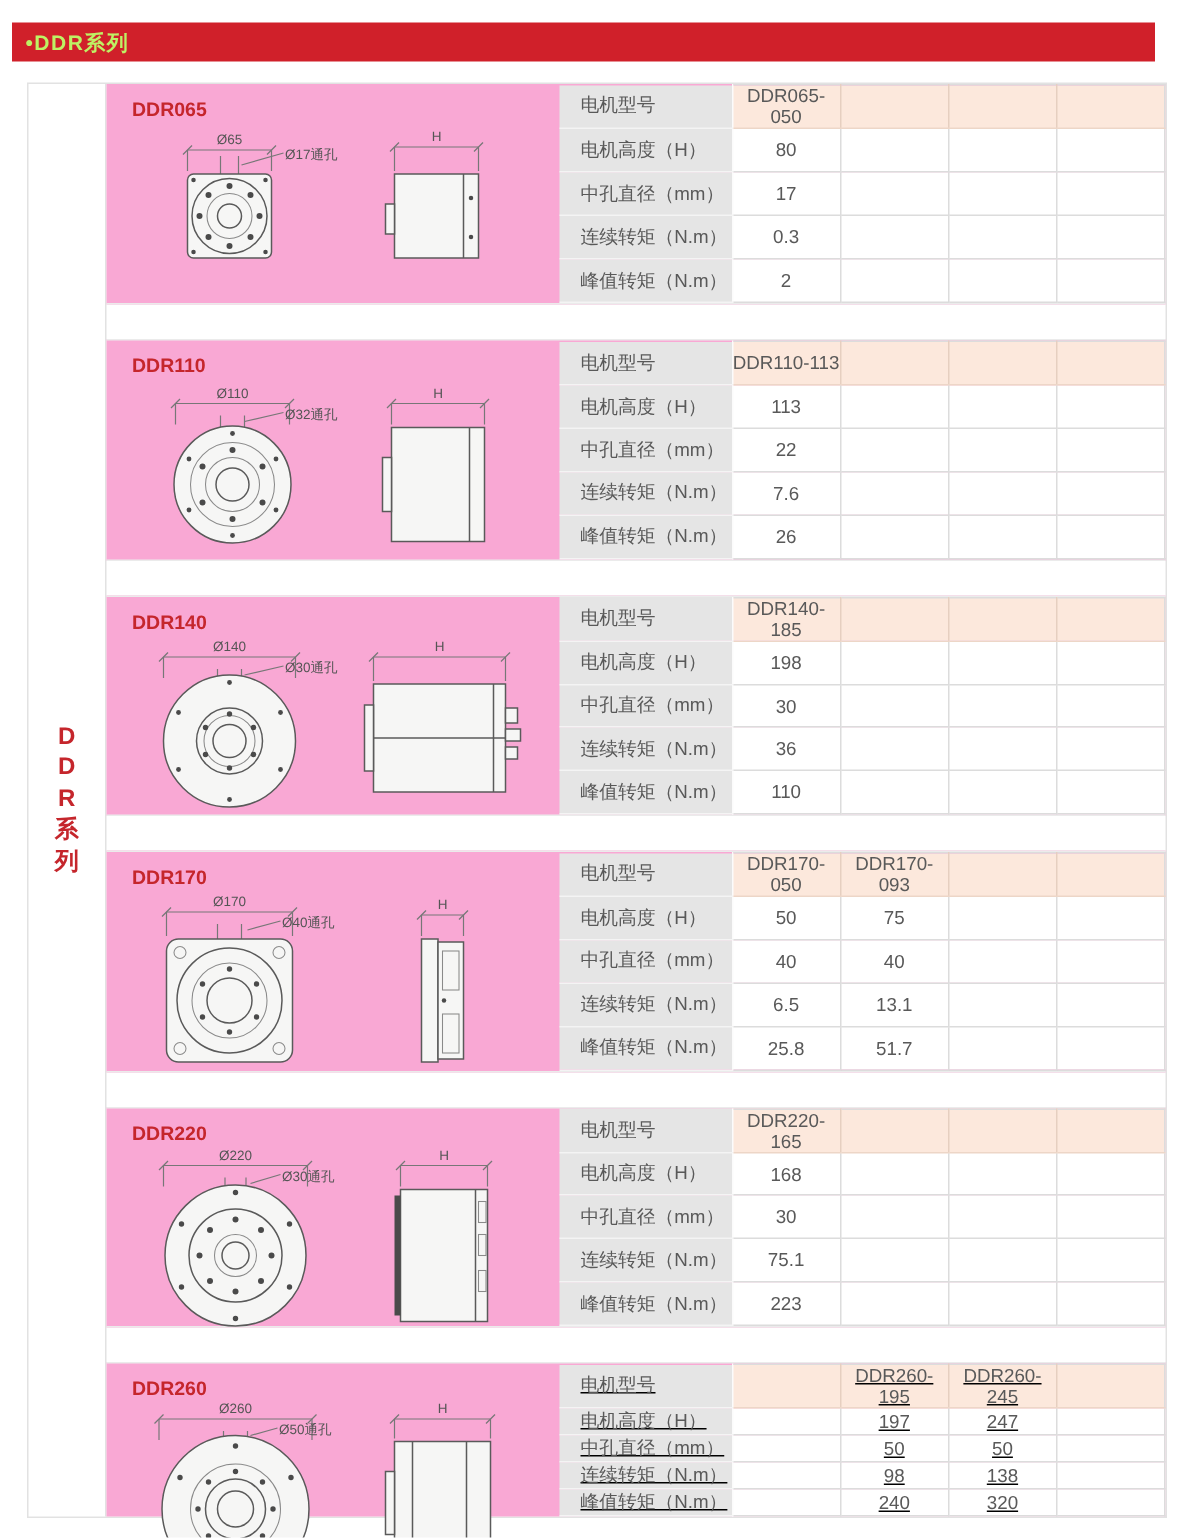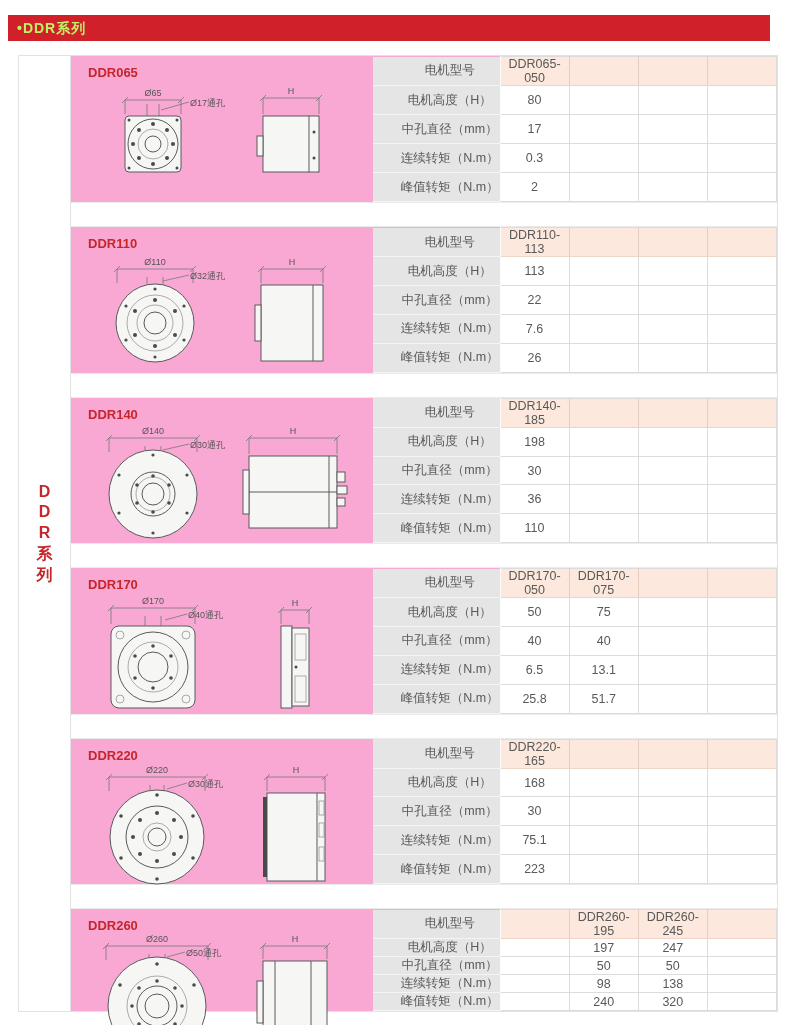--- a/index.html
+++ b/index.html
@@ -16,38 +16,38 @@
 
   .side-rail { width:53px; border-right:1px solid #e2e2e2; display:flex;
     flex-direction:column; align-items:center; justify-content:center; }
   .side-rail span { color:#c5262c; font-weight:bold; font-size:16px; line-height:1.3; }
 
   .main { flex:1; display:flex; flex-direction:column; }
 
   .panel { height:152px; display:flex; background:#f9a8d4; }
   .panel + .panel { margin-top:23px; border-top:1px solid #ebebeb; }
   .panel:not(:last-child) { border-bottom:1px solid #ebebeb; }
-  .panel:last-child { flex:1; }
+  .panel:last-child { flex:1;text-decoration:underline; }
 
   .drawing { width:302px; position:relative; }
   .sec-title { position:absolute; left:17px; top:9px; color:#c5262c;
     font-size:13px; font-weight:bold; }
   .drawing svg { position:absolute; left:12px; top:24px; }
 
   .ln   { stroke:#5a5a5a; stroke-width:1; fill:none; }
   .body { stroke:#5a5a5a; stroke-width:1; fill:#f6f6f5; }
   .lite { stroke:#8a8a8a; stroke-width:0.7; fill:none; }
   .dim  { stroke:#777; stroke-width:0.8; fill:none; }
   .dot  { fill:#4a4a4a; stroke:none; }
   .dtxt { font-size:9px; fill:#555; }
 
   table.spec { width:404px; height:100%; border-collapse:collapse;
     table-layout:fixed; font-size:12.5px; color:#595959; }
-  table.spec th { width:127px; background:#e5e5e5; font-weight:normal;
-    text-align:center; padding-left:27px; border-bottom:1px solid #f4f4f4;
+  table.spec th { width:115px; background:#e5e5e5; font-weight:normal;
+    text-align:left; padding-left:14px; border-bottom:1px solid #f4f4f4;
     border-right:1px solid #fbfbfb; }
   table.spec td { text-align:center; background:#fff;
     border:1px solid #dcdcdc; }
   table.spec tr { height:20%; }
   table.spec tr.model-row td { background:#fce8dc; border-bottom-color:#edd6c7;
     border-right-color:#e6cfc0; }
   table.spec tr td:last-child { border-right:1px solid #dcdcdc; }
 </style>
 </head>
 <body>
@@ -359,21 +359,21 @@
           <rect class="lite" x="212" y="42" width="11" height="26"></rect>
           <rect class="lite" x="212" y="84" width="11" height="26"></rect>
           <circle class="dot" cx="213" cy="75" r="1.5"></circle>
         </svg>
       </div>
       <table class="spec">
         <tbody>
             <tr class="model-row">
           <th>电机型号</th>
           <td>DDR170-050</td>
-          <td>DDR170-075</td>
+          <td>DDR170-093</td>
           <td></td>
           <td></td>
         </tr>
         <tr>
           <th>电机高度（H）</th>
           <td>50</td>
           <td>75</td>
           <td></td>
           <td></td>
         </tr>

